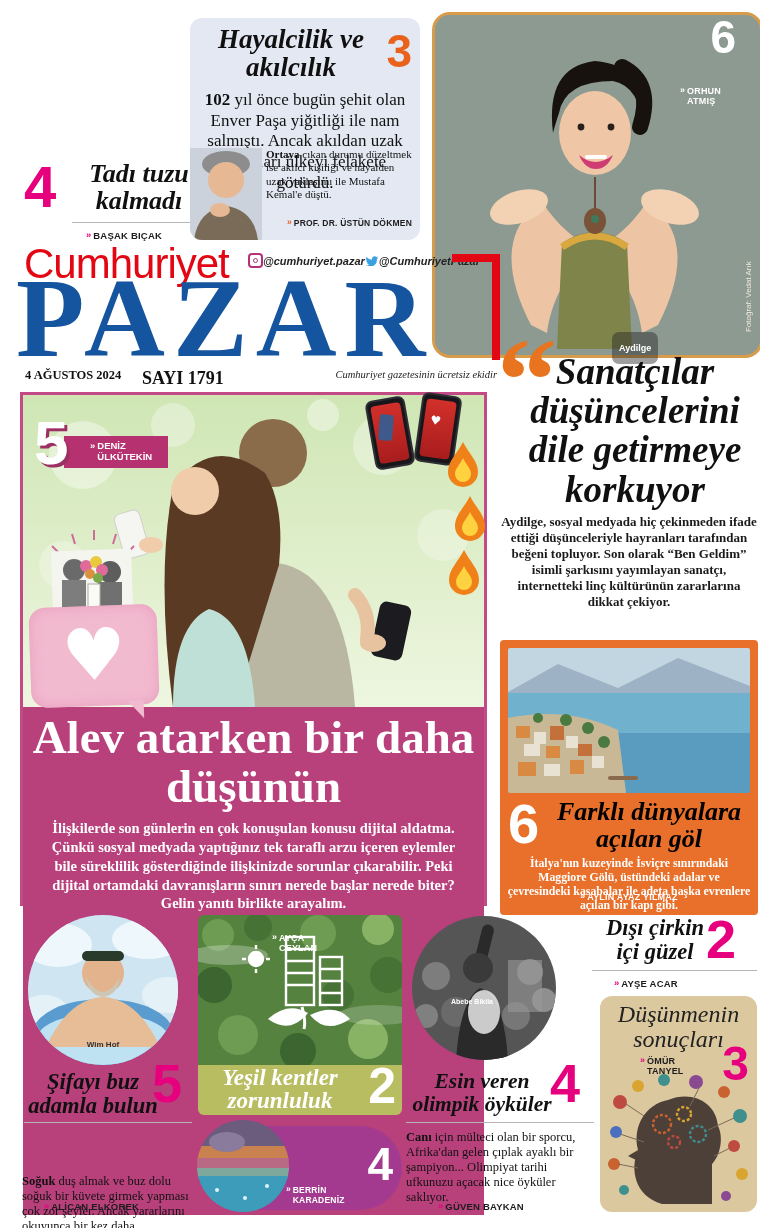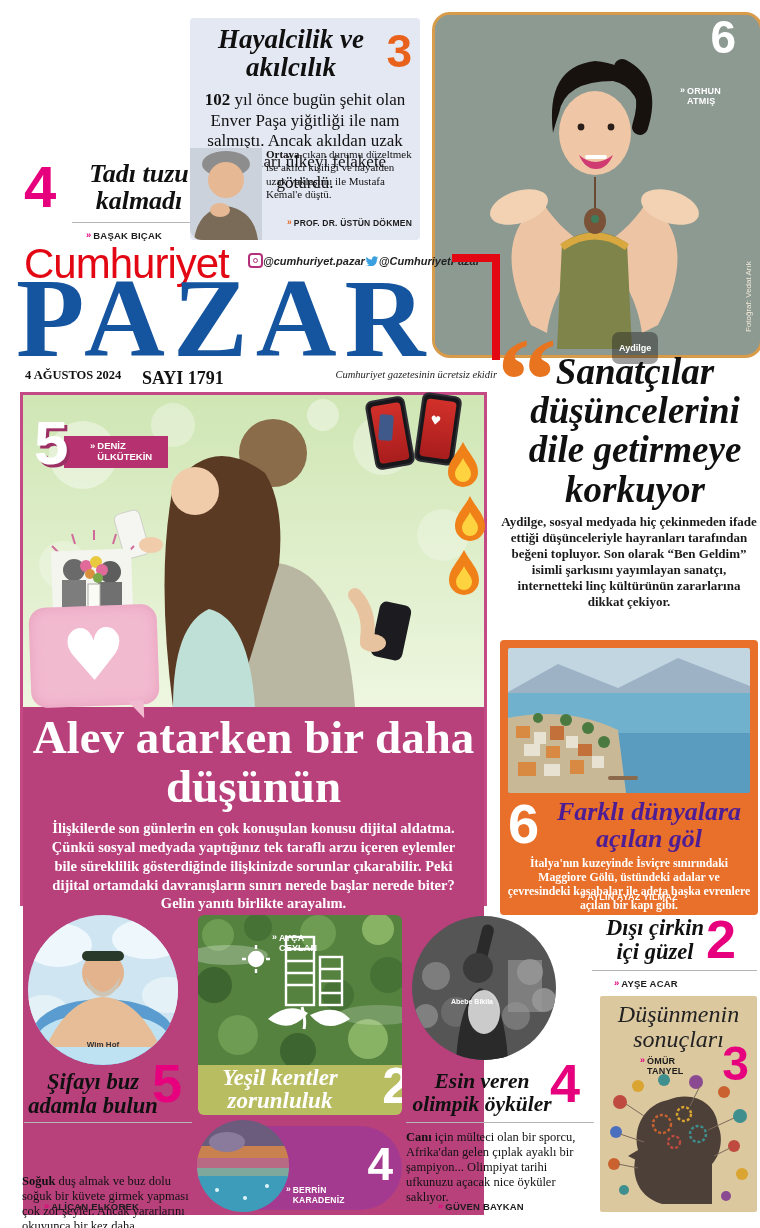--- a/index.html
+++ b/index.html
@@ -17,21 +17,21 @@
   svg{display:block;}
 
   
   .chef-circle{left:30px;top:8px;width:168px;height:168px;}
   .tl-number{left:24px;top:158px;font-size:58px;}
   .tl-title{left:68px;top:160px;width:142px;font-size:26px;line-height:1.05;text-align:center;}
   .tl-rule{left:72px;top:222px;width:136px;}
   .tl-byline{left:86px;top:230px;}
 
   
-  .tm-card{left:190px;top:18px;width:230px;height:222px;background:#e4e8f3;border-radius:4px;}
+  .tm-card{left:190px;top:18px;width:230px;height:222px;background:#e4e8f3;border-radius:12px;}
   .tm-title{left:22px;top:8px;width:158px;font-size:27px;line-height:1.02;text-align:center;}
   .tm-number{right:8px;top:10px;font-size:46px;color:#e8621c;}
   .tm-p1{left:12px;top:72px;width:206px;font-size:17px;line-height:1.22;text-align:center;font-family:"Liberation Serif",serif;}
   .tm-photo{left:0;bottom:0;width:72px;height:92px;border-radius:0 0 0 12px;overflow:hidden;}
   .tm-p2{left:76px;top:130px;width:150px;font-size:11px;line-height:1.22;font-family:"Liberation Serif",serif;}
   .tm-byline{right:8px;bottom:12px;font-size:8.5px;}
 
   
   .tr-card{left:432px;top:12px;width:325px;height:340px;border:3px solid #d89b4a;border-radius:18px;
            overflow:hidden;background:#8d9a92;z-index:1;}
@@ -101,21 +101,21 @@
   .ice-title{left:22px;top:1070px;width:142px;font-size:22.5px;line-height:1.05;text-align:center;}
   .ice-num{left:152px;top:1056px;font-size:54px;}
   .ice-rule{left:24px;top:1122px;width:168px;}
   .ice-body{left:22px;top:1130px;width:172px;font-size:12.5px;line-height:1.2;font-family:"Liberation Serif",serif;margin-top:44px;}
   .ice-byline{left:44px;top:1201px;}
 
   
   .green-card{left:198px;top:915px;width:204px;height:200px;border-radius:6px;overflow:hidden;}
   .green-photo{position:absolute;left:0;top:0;width:204px;height:150px;}
   .green-byline{position:absolute;left:74px;top:18px;color:#fff;font-size:9px;width:70px;z-index:2;}
-  .green-band{position:absolute;left:0;top:150px;width:204px;height:50px;background:#b9bd62;padding-left:14px;}
+  .green-band{position:absolute;left:0;top:150px;width:204px;height:50px;background:#b9bd62;}
   .green-title{position:absolute;left:6px;top:1px;width:152px;font-size:23px;line-height:1.0;text-align:center;color:#fff;}
   .green-num{position:absolute;right:6px;top:-4px;font-size:50px;color:#fff;}
   .culture-card{left:256px;top:1126px;width:146px;height:84px;background:#a43a90;border-radius:0 42px 42px 0;z-index:1;}
   .culture-title{position:absolute;left:24px;top:5px;width:88px;text-align:center;color:#fff;
                  font-family:"Liberation Serif",serif;font-weight:bold;font-size:25px;line-height:1.05;}
   .culture-num{position:absolute;right:9px;top:15px;font-size:46px;color:#fff;}
   .culture-byline{position:absolute;left:30px;top:59px;color:#fff;font-size:8.5px;width:90px;}
   .culture-circle{left:197px;top:1120px;width:92px;height:92px;z-index:2;}
 
   
@@ -124,21 +124,21 @@
   .oly-num{left:550px;top:1056px;font-size:54px;}
   .oly-rule{left:406px;top:1122px;width:188px;}
   .oly-body{left:406px;top:1130px;width:190px;font-size:12.5px;line-height:1.2;font-family:"Liberation Serif",serif;}
   .oly-byline{left:438px;top:1201px;}
 
   
   .ugly-title{left:598px;top:916px;width:114px;font-size:22.5px;line-height:1.08;text-align:center;}
   .ugly-num{left:706px;top:912px;font-size:54px;}
   .ugly-rule{left:592px;top:970px;width:165px;}
   .ugly-byline{left:614px;top:978px;}
-  .think-card{left:600px;top:996px;width:157px;height:216px;background:#dbc89f;border-radius:2px;}
+  .think-card{left:600px;top:996px;width:157px;height:216px;background:#dbc89f;border-radius:12px;}
   .think-title{position:absolute;left:2px;top:6px;width:153px;text-align:center;color:#222;
                font-family:"Liberation Serif",serif;font-style:italic;font-size:24px;line-height:1.06;}
   .think-byline{position:absolute;left:40px;top:60px;font-size:9px;width:62px;}
   .think-num{position:absolute;right:8px;top:44px;font-size:48px;}
   .think-art{position:absolute;left:4px;top:76px;width:149px;height:136px;}
 </style>
 </head>
 <body>
 
 <div id="page">
@@ -329,21 +329,21 @@
           <rect x="84" y="108" width="12" height="12" fill="#e8e2d2"></rect>
           <circle cx="58" cy="72" r="6" fill="#4a7a3f"></circle>
             <circle cx="80" cy="80" r="6" fill="#4a7a3f"></circle>
           <circle cx="96" cy="94" r="6" fill="#4a7a3f"></circle>
             <circle cx="30" cy="70" r="5" fill="#4a7a3f"></circle>
         </g>
         <rect x="100" y="128" width="30" height="4" rx="2" fill="#8a6a4a"></rect>
       </svg>
     </div>
     <div class="num lake-num">6</div>
-    <div class="titleit lake-title" style="color:#4c1d95">Farklı dünyalara açılan göl</div>
+    <div class="titleit lake-title" style="color:#000000">Farklı dünyalara açılan göl</div>
     <div class="lake-body">İtalya'nın kuzeyinde İsviçre sınırındaki Maggiore Gölü, üstündeki adalar ve çevresindeki kasabalar ile adeta başka evrenlere açılan bir kapı gibi.</div>
     <div class="byline lake-byline">
       <span class="chev white">»</span>
       <span>AYLİN AYAZ YILMAZ</span>
     </div>
   </div>
 
   <div class="abs circle ice-circle">
     <svg viewBox="0 0 150 150" width="150" height="150">
       <rect width="150" height="150" fill="#cfe6f2"></rect>

